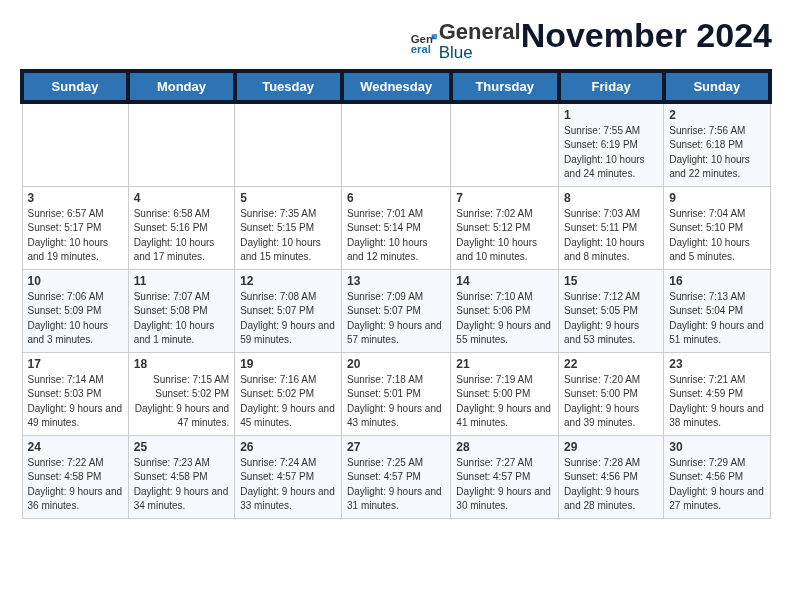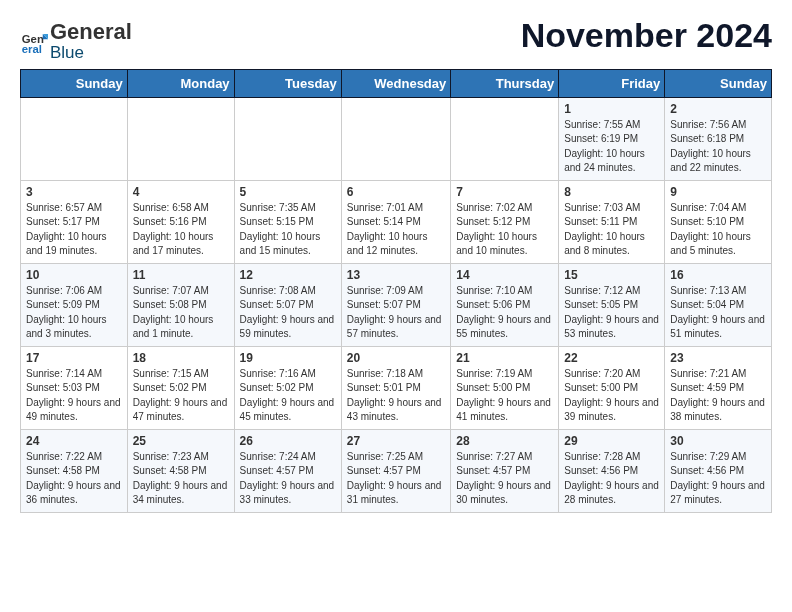--- a/index.html
+++ b/index.html
@@ -5,24 +5,23 @@
     * { box-sizing: border-box; margin: 0; padding: 0; }
     body {
       font-family: Arial, Helvetica, sans-serif;
       background: #fff;
       width: 792px;
       min-height: 612px;
       padding: 16px 20px;
     }
     .header-area {
       display: flex;
-      justify-content: space-between;
+      justify-content: flex-end;
       align-items: flex-start;
       margin-bottom: 6px;
-      gap: 6px;
     }
     .logo {
       display: flex;
       align-items: center;
       margin-top: 4px;
     }
     .logo-icon {
       width: 28px;
       height: 28px;
       margin-right: 2px;
@@ -43,22 +42,22 @@
       width: 100%;
       border-collapse: collapse;
       border: 1px solid #ccc;
     }
     .calendar-table th {
       background: #2e74b5;
       color: #fff;
       font-size: 13px;
       font-weight: bold;
       padding: 6px 4px;
-      text-align: right;
-      border: 1px solid #0f172a;
+      text-align: center;
+      border: 4px solid #0f172a;
     }
     .calendar-table td {
       vertical-align: top;
       border: 1px solid #ccc;
       padding: 4px 5px;
       width: 113px;
       min-height: 80px;
       font-size: 10.5px;
       color: #333;
       background: #fff;
@@ -228,21 +227,21 @@
       </tr>
       <tr class="row-even">
         <td>
           <div class="day-number">17</div>
           <div class="day-info" style="white-space: pre-line;">Sunrise: 7:14 AM
 Sunset: 5:03 PM
 Daylight: 9 hours and 49 minutes.</div>
         </td>
         <td>
           <div class="day-number">18</div>
-          <div class="day-info" style="white-space: pre-line;">Sunrise: 7:15 AM
+          <div class="day-info" style="white-space: pre-line; text-align: right;">Sunrise: 7:15 AM
 Sunset: 5:02 PM
 Daylight: 9 hours and 47 minutes.</div>
         </td>
         <td>
           <div class="day-number">19</div>
           <div class="day-info" style="white-space: pre-line;">Sunrise: 7:16 AM
 Sunset: 5:02 PM
 Daylight: 9 hours and 45 minutes.</div>
         </td>
         <td>

